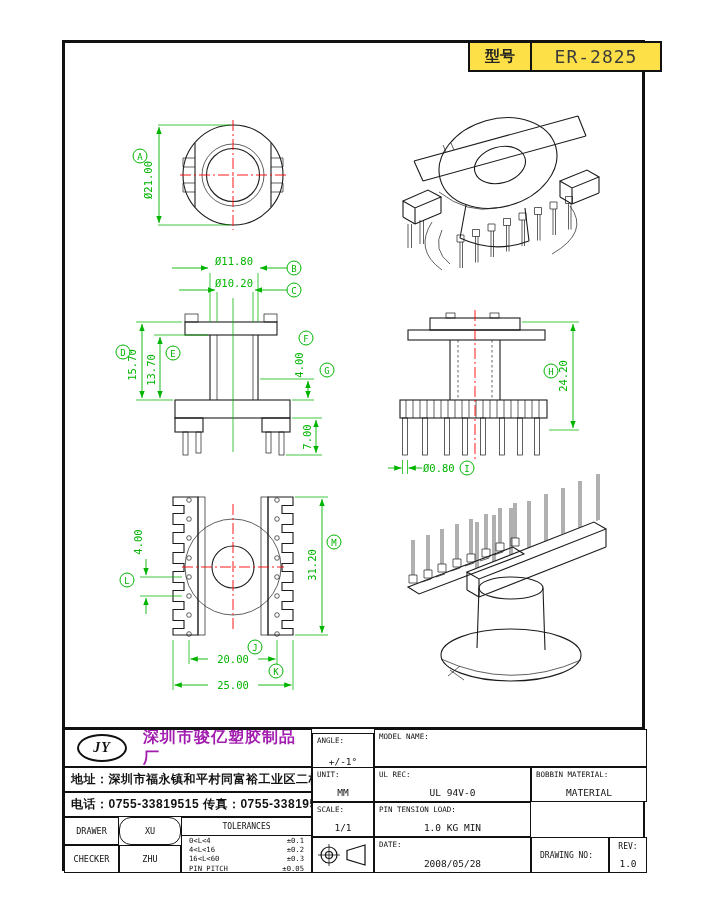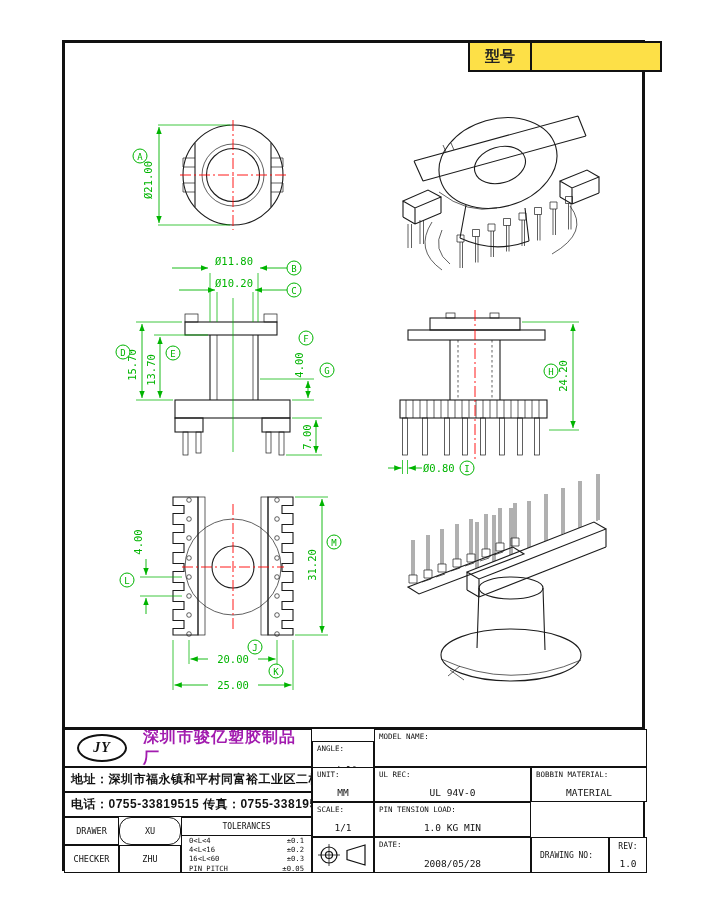--- a/index.html
+++ b/index.html
@@ -36,20 +36,21 @@
   .lbl-mid{top:50%;transform:translateY(-50%);left:8px;font-size:8px;}
   .rev-lbl{position:absolute;top:4px;left:0;right:0;text-align:center;font-family:"DejaVu Sans Mono",monospace;font-size:8px;color:#111;}
 </style>
 </head>
 <body>
 
 <div class="frame"></div>
 
 <div class="model-box">
   <div class="mb-label">型号</div>
+  <div class="mb-value">ER-2825</div>
 </div>
 
 <svg class="drawing" viewBox="0 0 583 655">
   <defs>
     <marker id="ar" viewBox="0 0 10 10" refX="9" refY="5" markerWidth="9" markerHeight="9" orient="auto-start-reverse">
       <path d="M0,1.5 L9,5 L0,8.5 Z" fill="#00b400"></path>
     </marker>
   </defs>
 
   <g>
@@ -285,21 +286,21 @@
     <div class="tol-row">
         <span>16&lt;L&lt;60</span>
         <span>±0.3</span>
       </div>
     <div class="tol-row">
         <span>PIN PITCH</span>
         <span>±0.05</span>
       </div>
   </div>
 
-  <div class="cell" style="left:248px;top:12px;width:62px;height:38px;">
+  <div class="cell" style="left:248px;top:4px;width:62px;height:38px;">
     <span class="lbl">ANGLE:</span>
     <span class="val">+/-1°</span>
   </div>
   <div class="cell" style="left:310px;top:0;width:273px;height:38px;">
     <span class="lbl">MODEL NAME:</span>
   </div>
   <div class="cell" style="left:248px;top:38px;width:62px;height:35px;">
     <span class="lbl">UNIT:</span>
     <span class="val">MM</span>
   </div>

